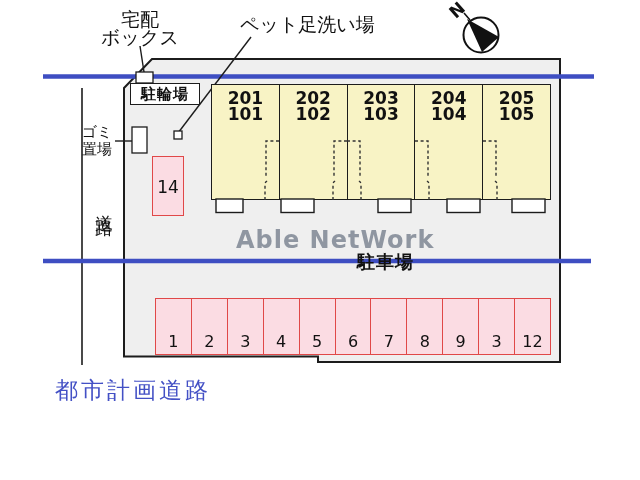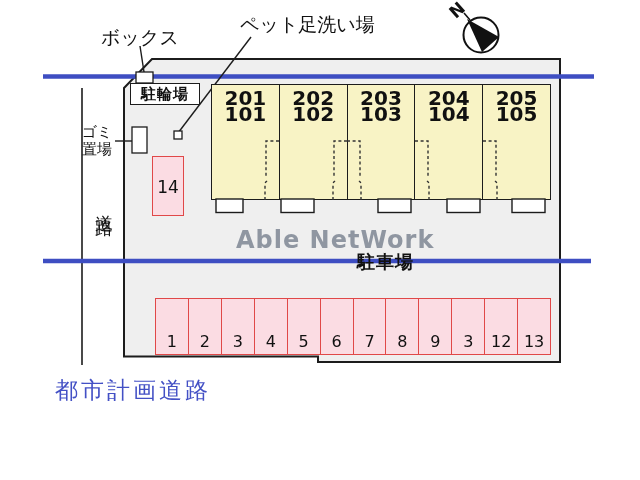--- a/index.html
+++ b/index.html
@@ -10,21 +10,21 @@
   .stage svg{position:absolute;left:0;top:0;}
   .lbl{position:absolute;white-space:nowrap;}
   .t-center{text-align:center;}
   
   .building{
     position:absolute;left:211px;top:84px;width:340px;height:116px;
     background:var(--building-fill,#F8F3C5);border:1.5px solid #1c1c1c;
     box-sizing:border-box;display:flex;z-index:2;
   }
   .unit{flex:1;border-right:1.5px solid #1c1c1c;padding-top:5px;
-    font-size:20px;font-weight:600;line-height:16px;text-align:center;}
+    font-size:17px;font-weight:600;line-height:16px;text-align:center;}
   .unit:last-child{border-right:none;}
   
   .parking-row{
     position:absolute;left:155px;top:298px;width:396px;height:57px;
     background:var(--parking-fill,#FBDCE3);border:1.5px solid var(--parking-border,#E04848);
     box-sizing:border-box;display:flex;z-index:2;
   }
   .pspace{flex:1;border-right:1.5px solid var(--parking-border,#E04848);
     display:flex;align-items:flex-end;justify-content:center;
     font-size:16px;font-weight:500;padding-bottom:3px;box-sizing:border-box;}
@@ -123,26 +123,26 @@
       <div class="pspace">2</div>
       <div class="pspace">3</div>
       <div class="pspace">4</div>
       <div class="pspace">5</div>
       <div class="pspace">6</div>
       <div class="pspace">7</div>
       <div class="pspace">8</div>
       <div class="pspace">9</div>
       <div class="pspace">3</div>
       <div class="pspace">12</div>
-      <div class="pspace">13</div>
     </div>
   <div class="space14">14</div>
 
   <div class="bicycle-box">駐輪場</div>
 
+  <div class="lbl ann t-center" style="left:112px;top:7px;width:56px;">宅配</div>
   <div class="lbl ann t-center" style="left:98px;top:25px;width:84px;">ボックス</div>
 
   <div class="lbl ann" style="left:240px;top:12px;">ペット足洗い場</div>
 
   <div class="lbl small-ann t-center" style="left:78px;top:124px;width:38px;">ゴミ</div>
   <div class="lbl small-ann t-center" style="left:78px;top:141px;width:38px;">置場</div>
 
   <div class="lbl road-v" style="left:92px;top:200px;">道路</div>
 
   <div class="lbl watermark" style="left:236px;top:226px;">Able NetWork</div>

